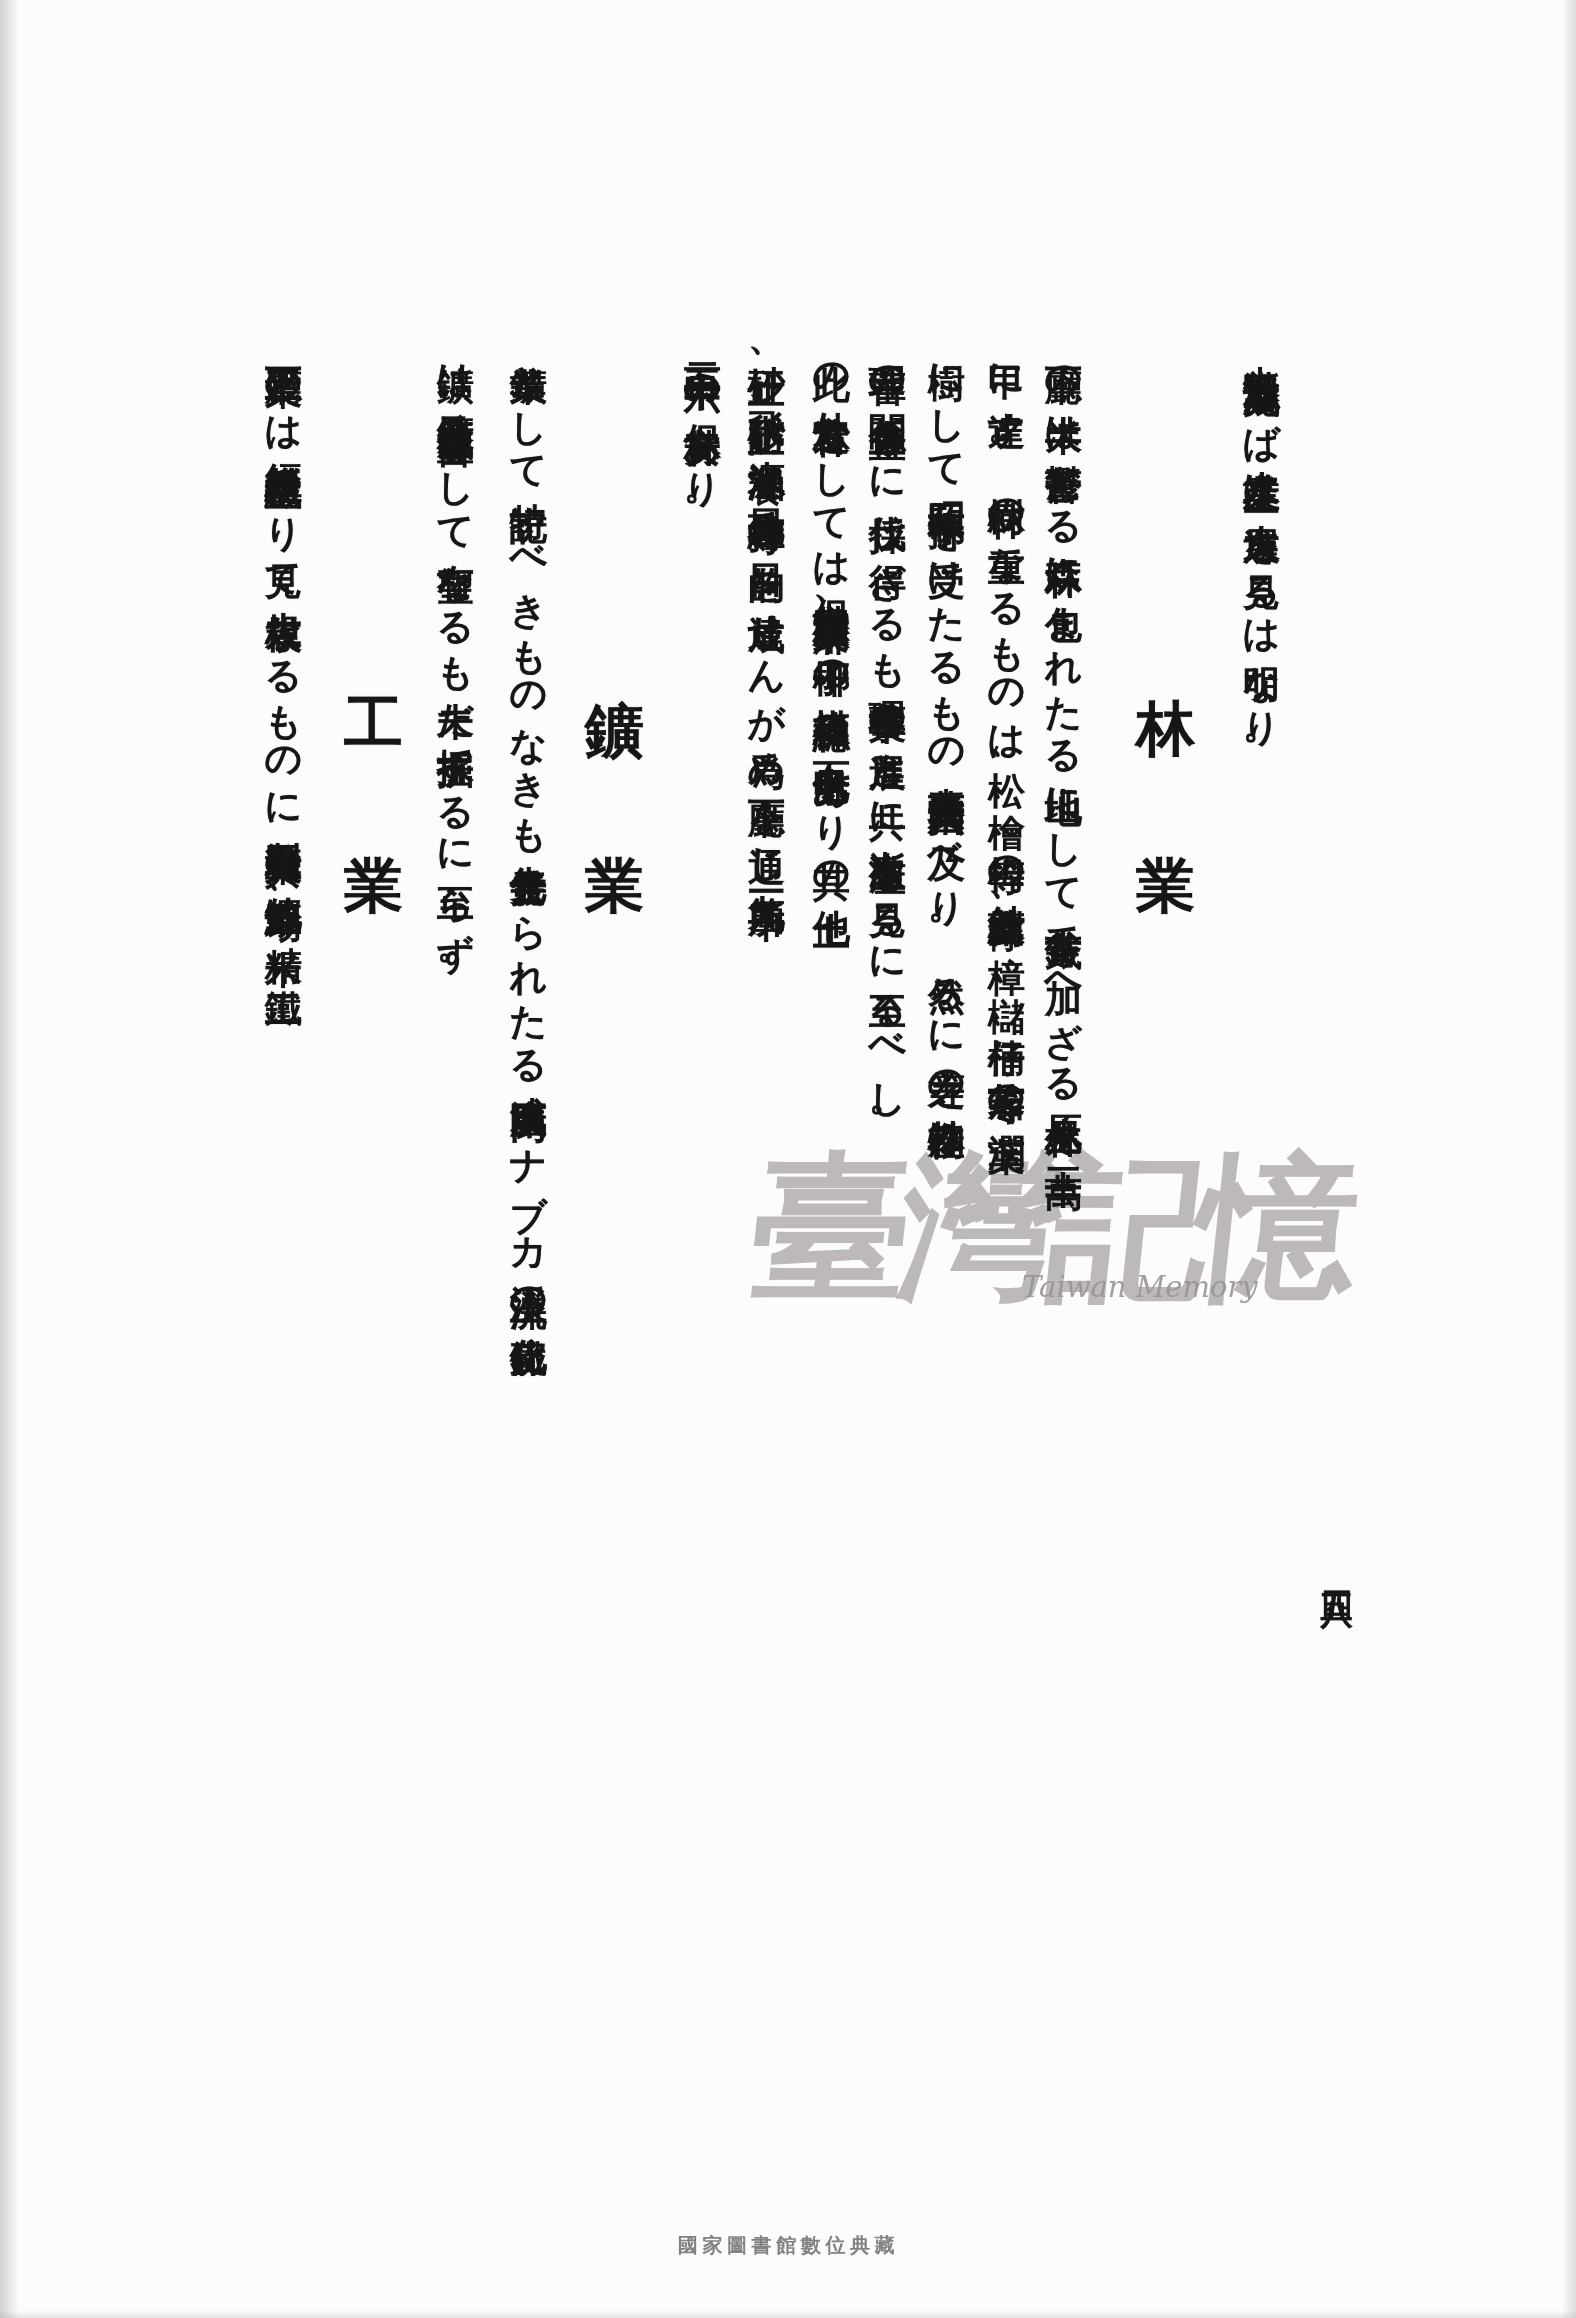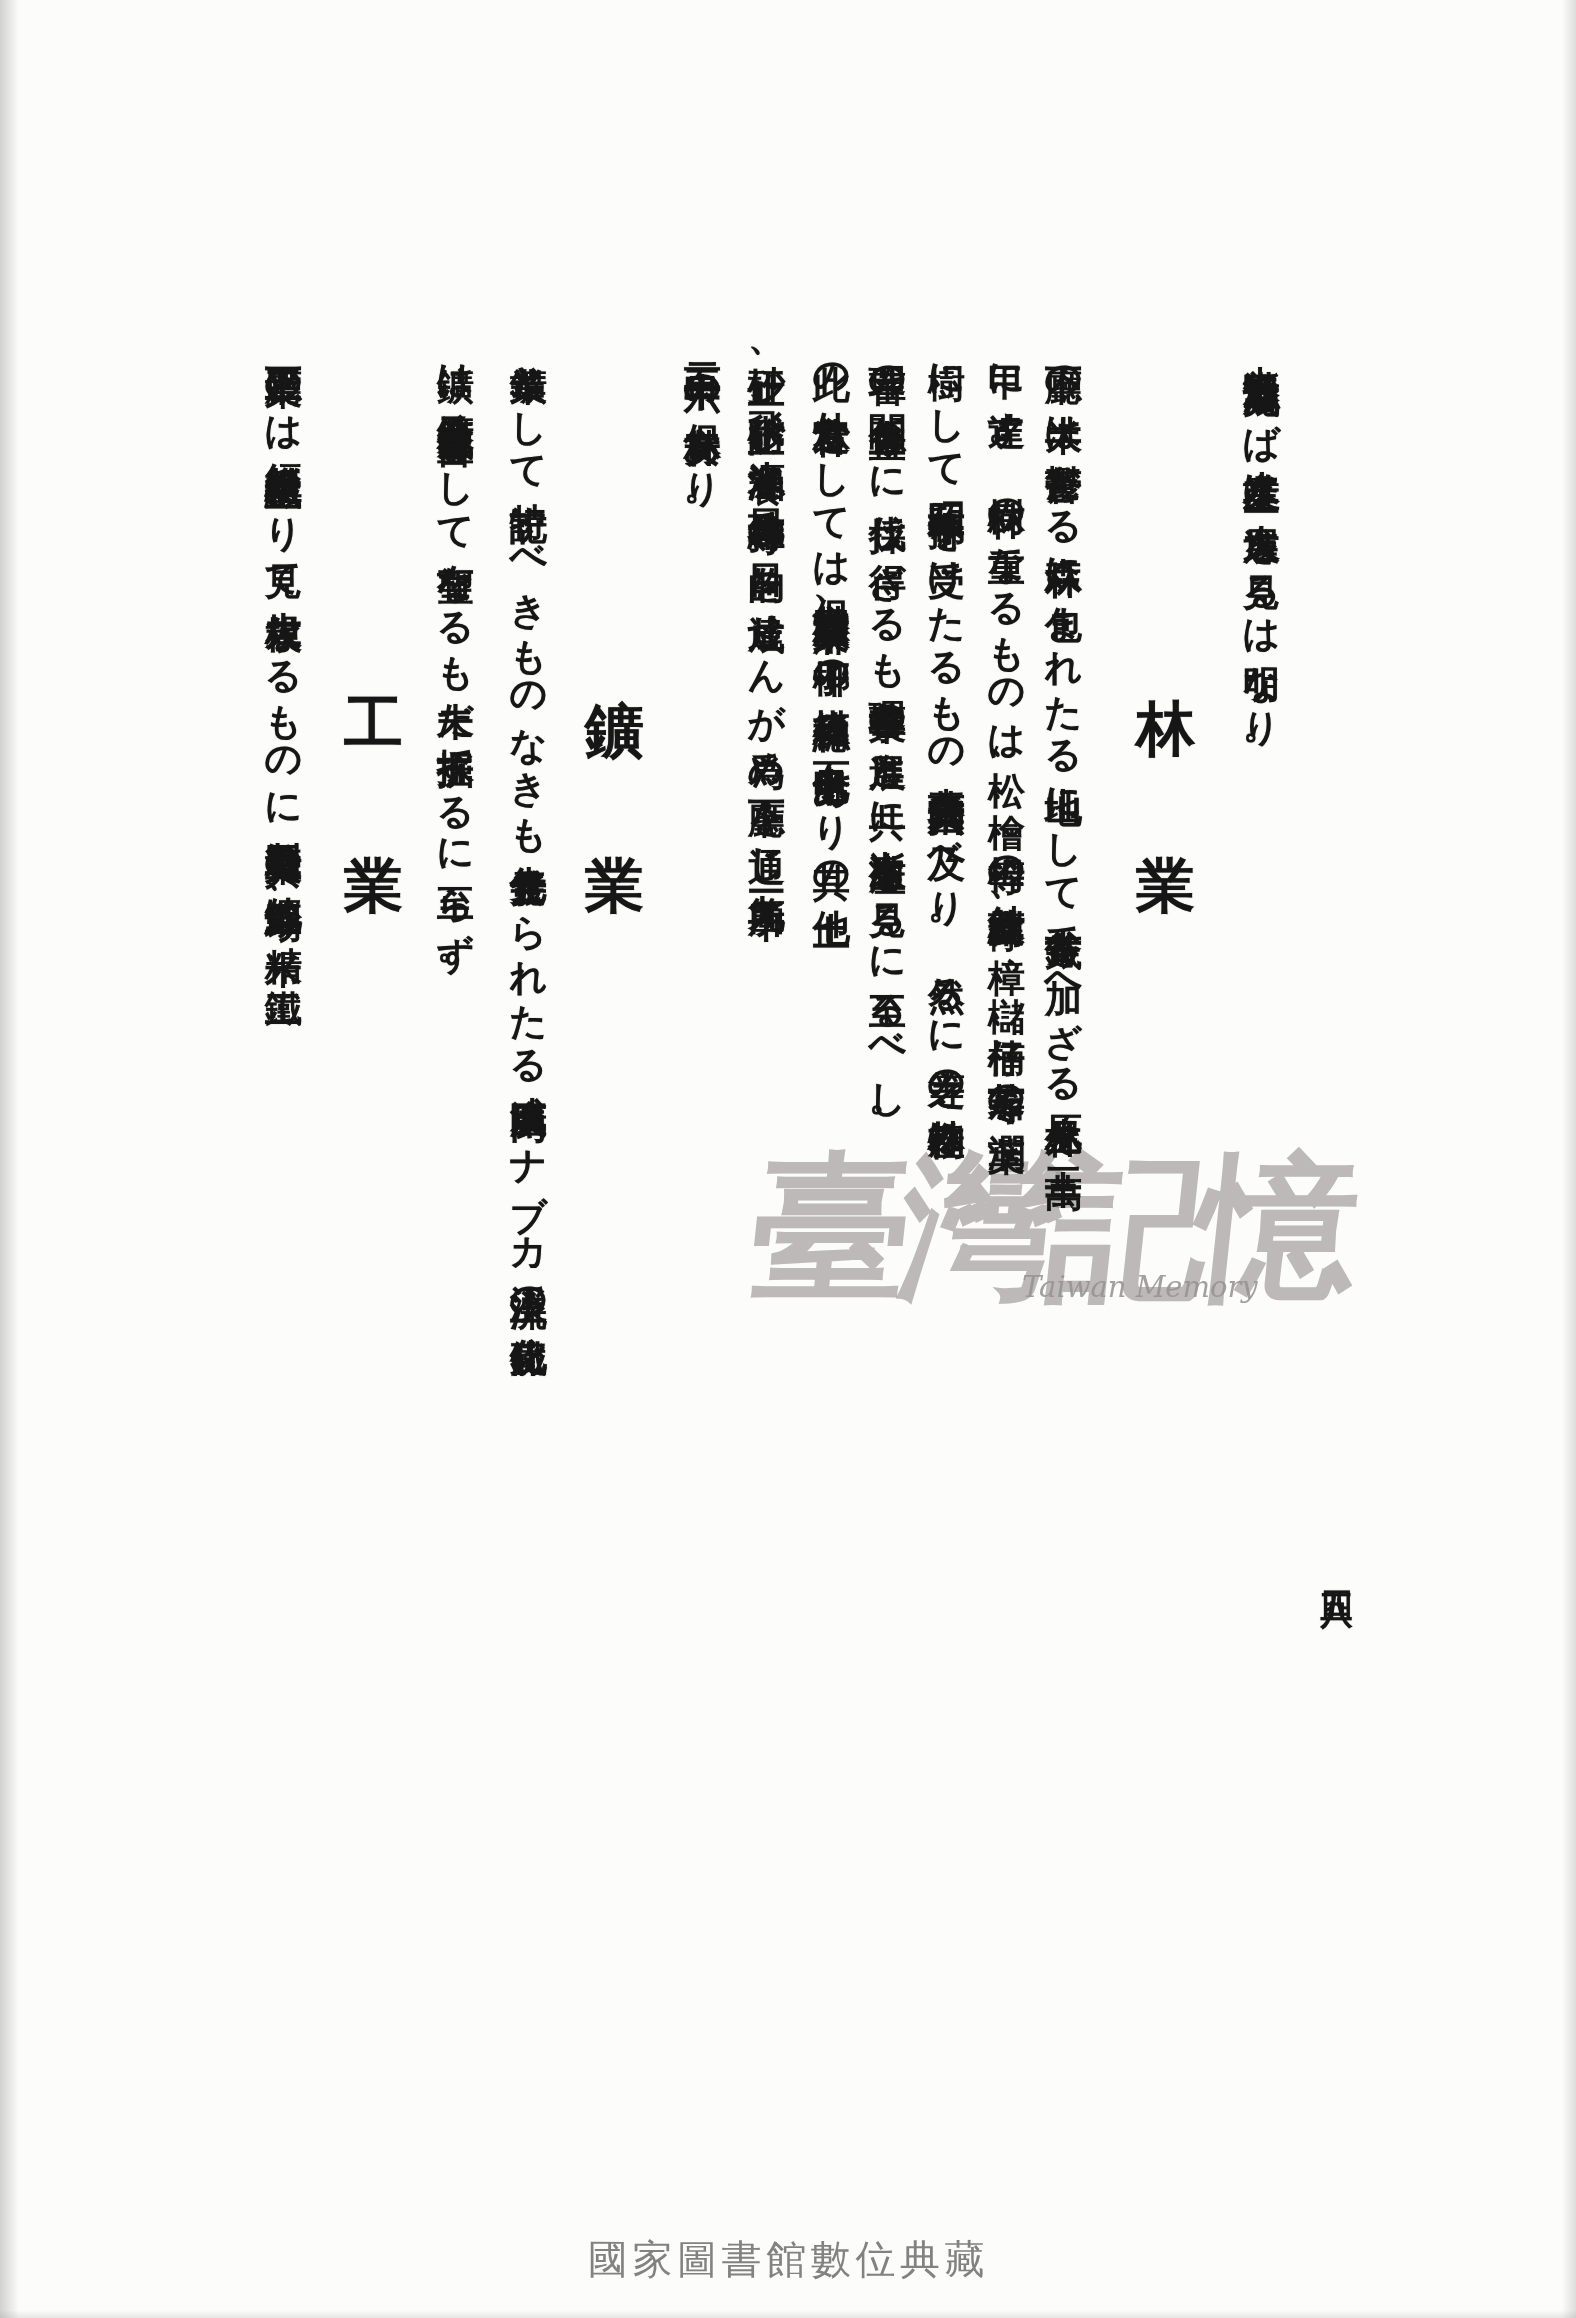--- a/index.html
+++ b/index.html
@@ -72,24 +72,24 @@
     font-style: italic;
     color: rgba(150,146,146,0.88);
     white-space: nowrap;
     line-height: 1;
   }
   .footer-caption {
     position: absolute;
     left: 50%;
     transform: translateX(-50%);
     top: 2232px;
-    font-size: 40px;
+    font-size: 20px;
     letter-spacing: 4.6px;
     color: #828282;
-    font-weight: normal;
+    font-weight: bold;
     white-space: nowrap;
   }
 </style>
 </head>
 <body>
 
 <div class="page">
 
   <div class="edge-left"></div>
   <div class="edge-right"></div>

